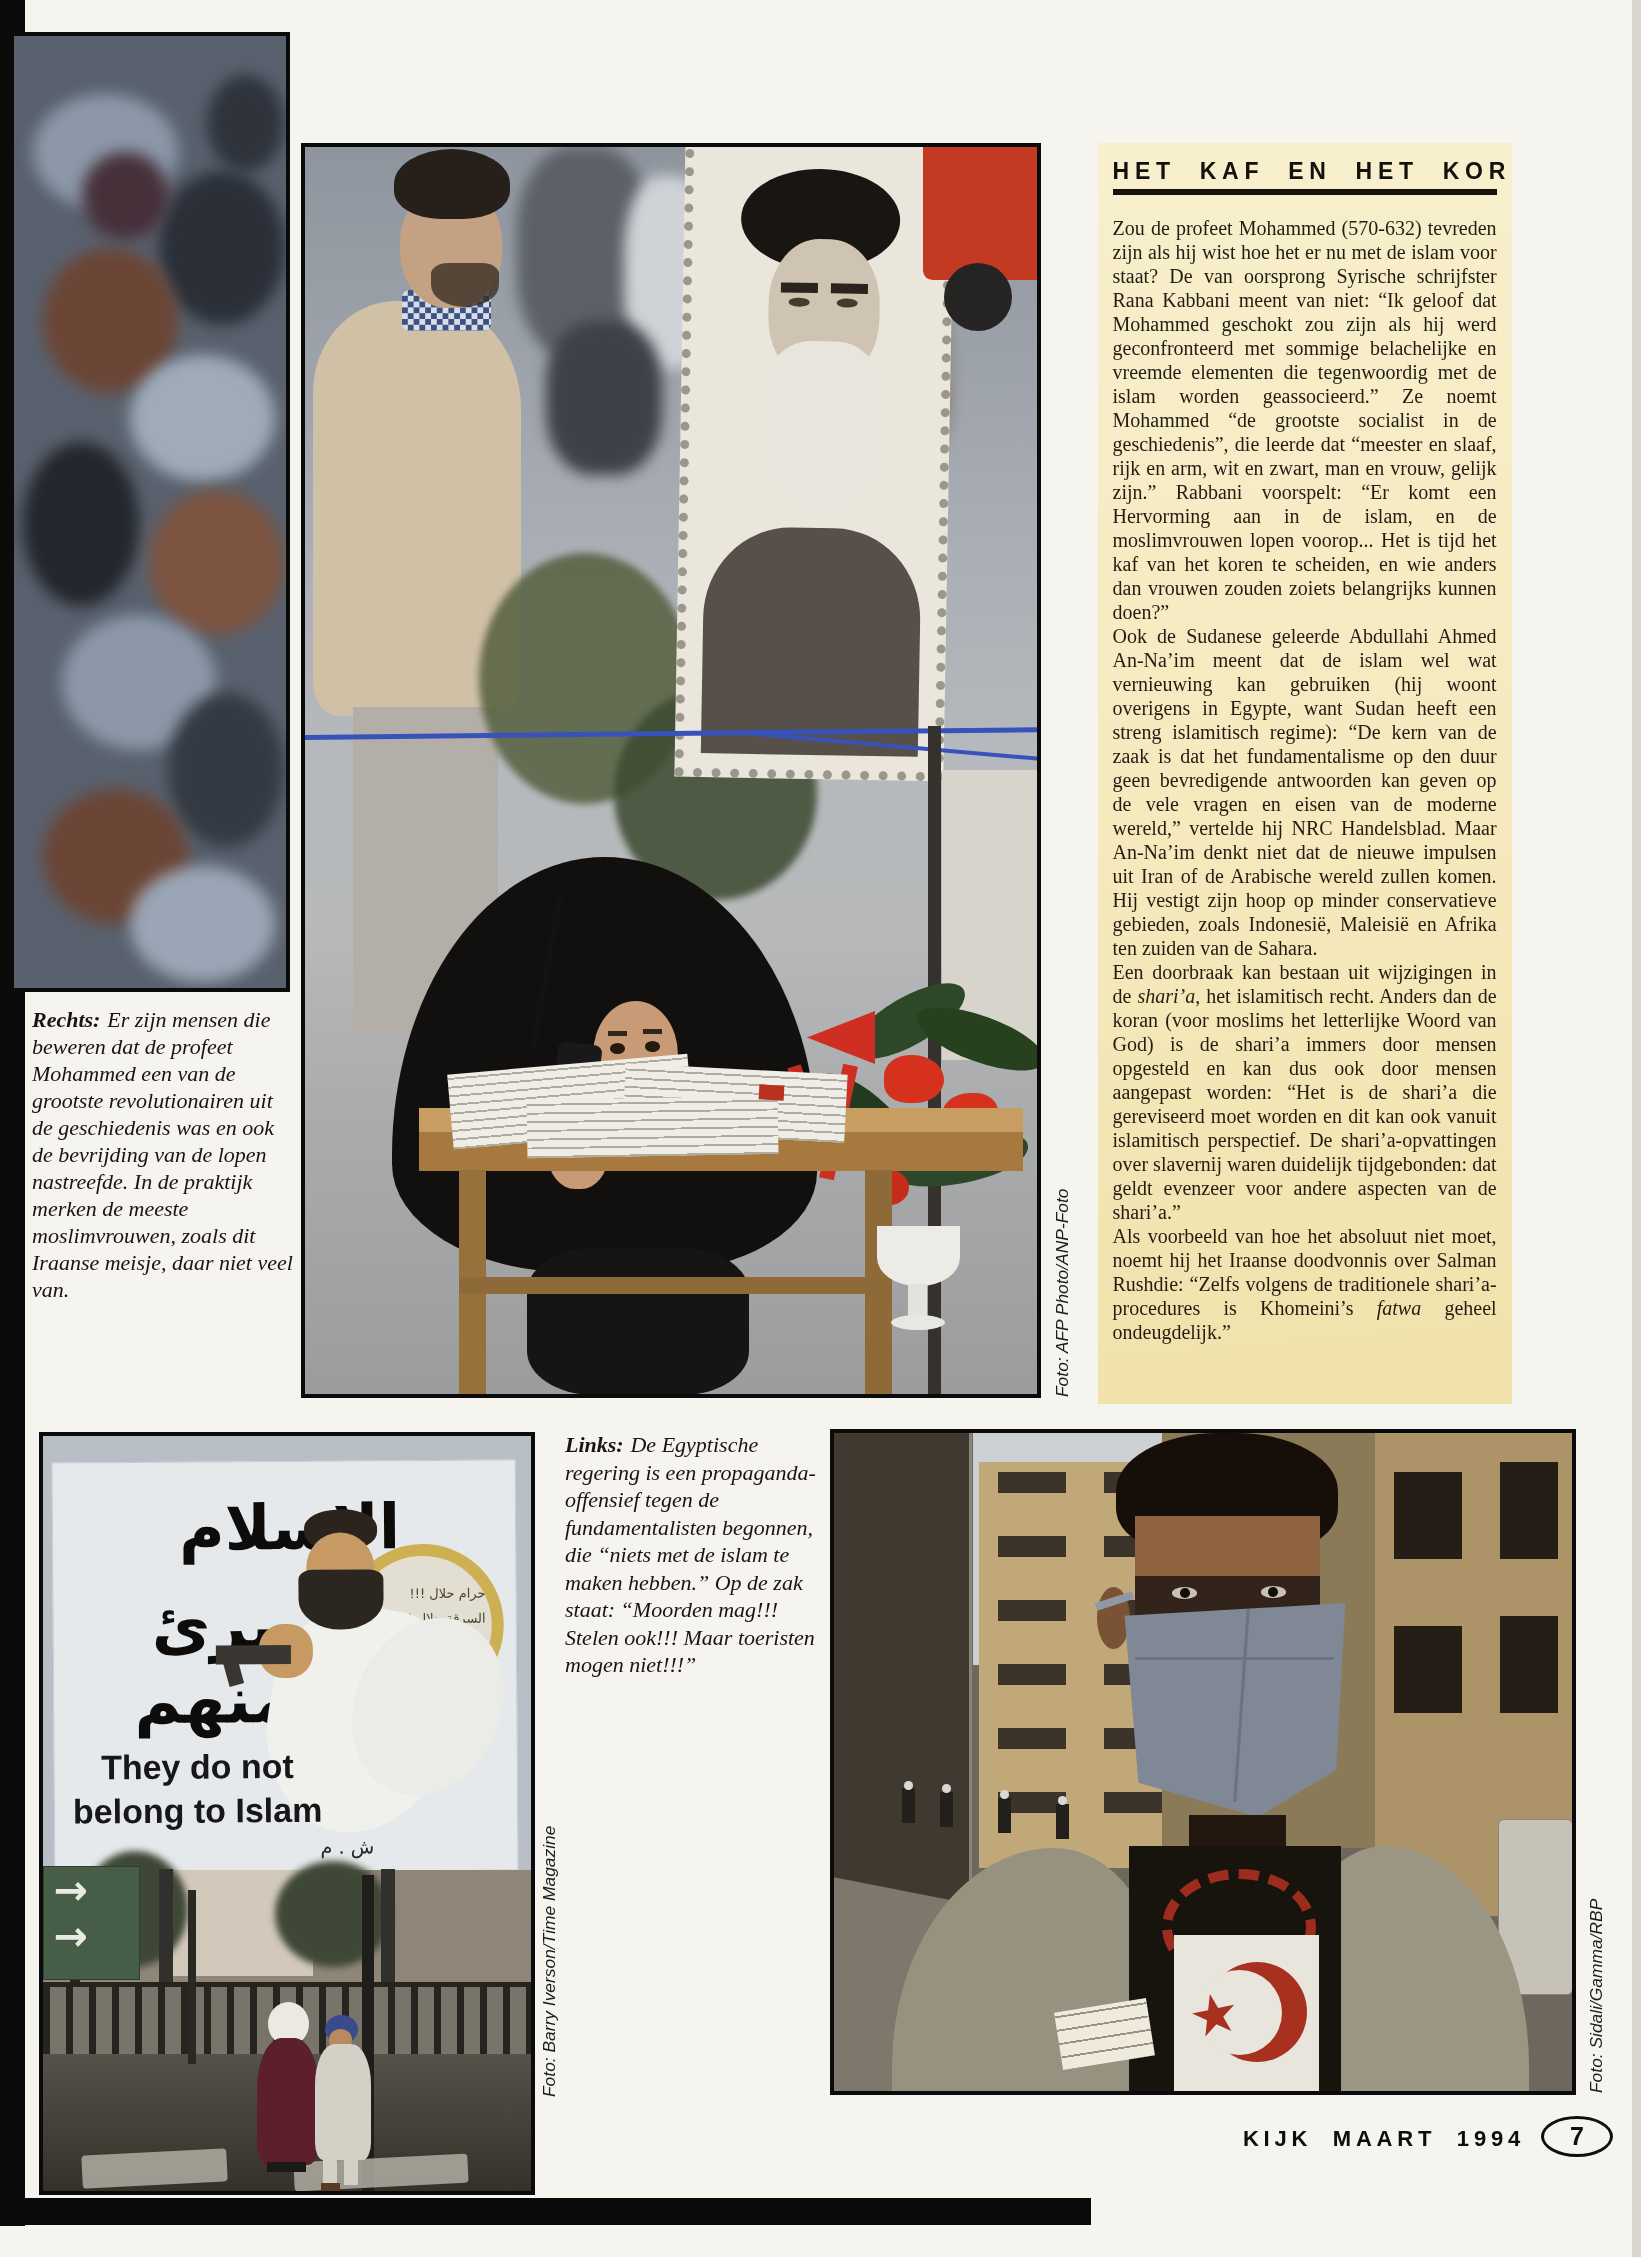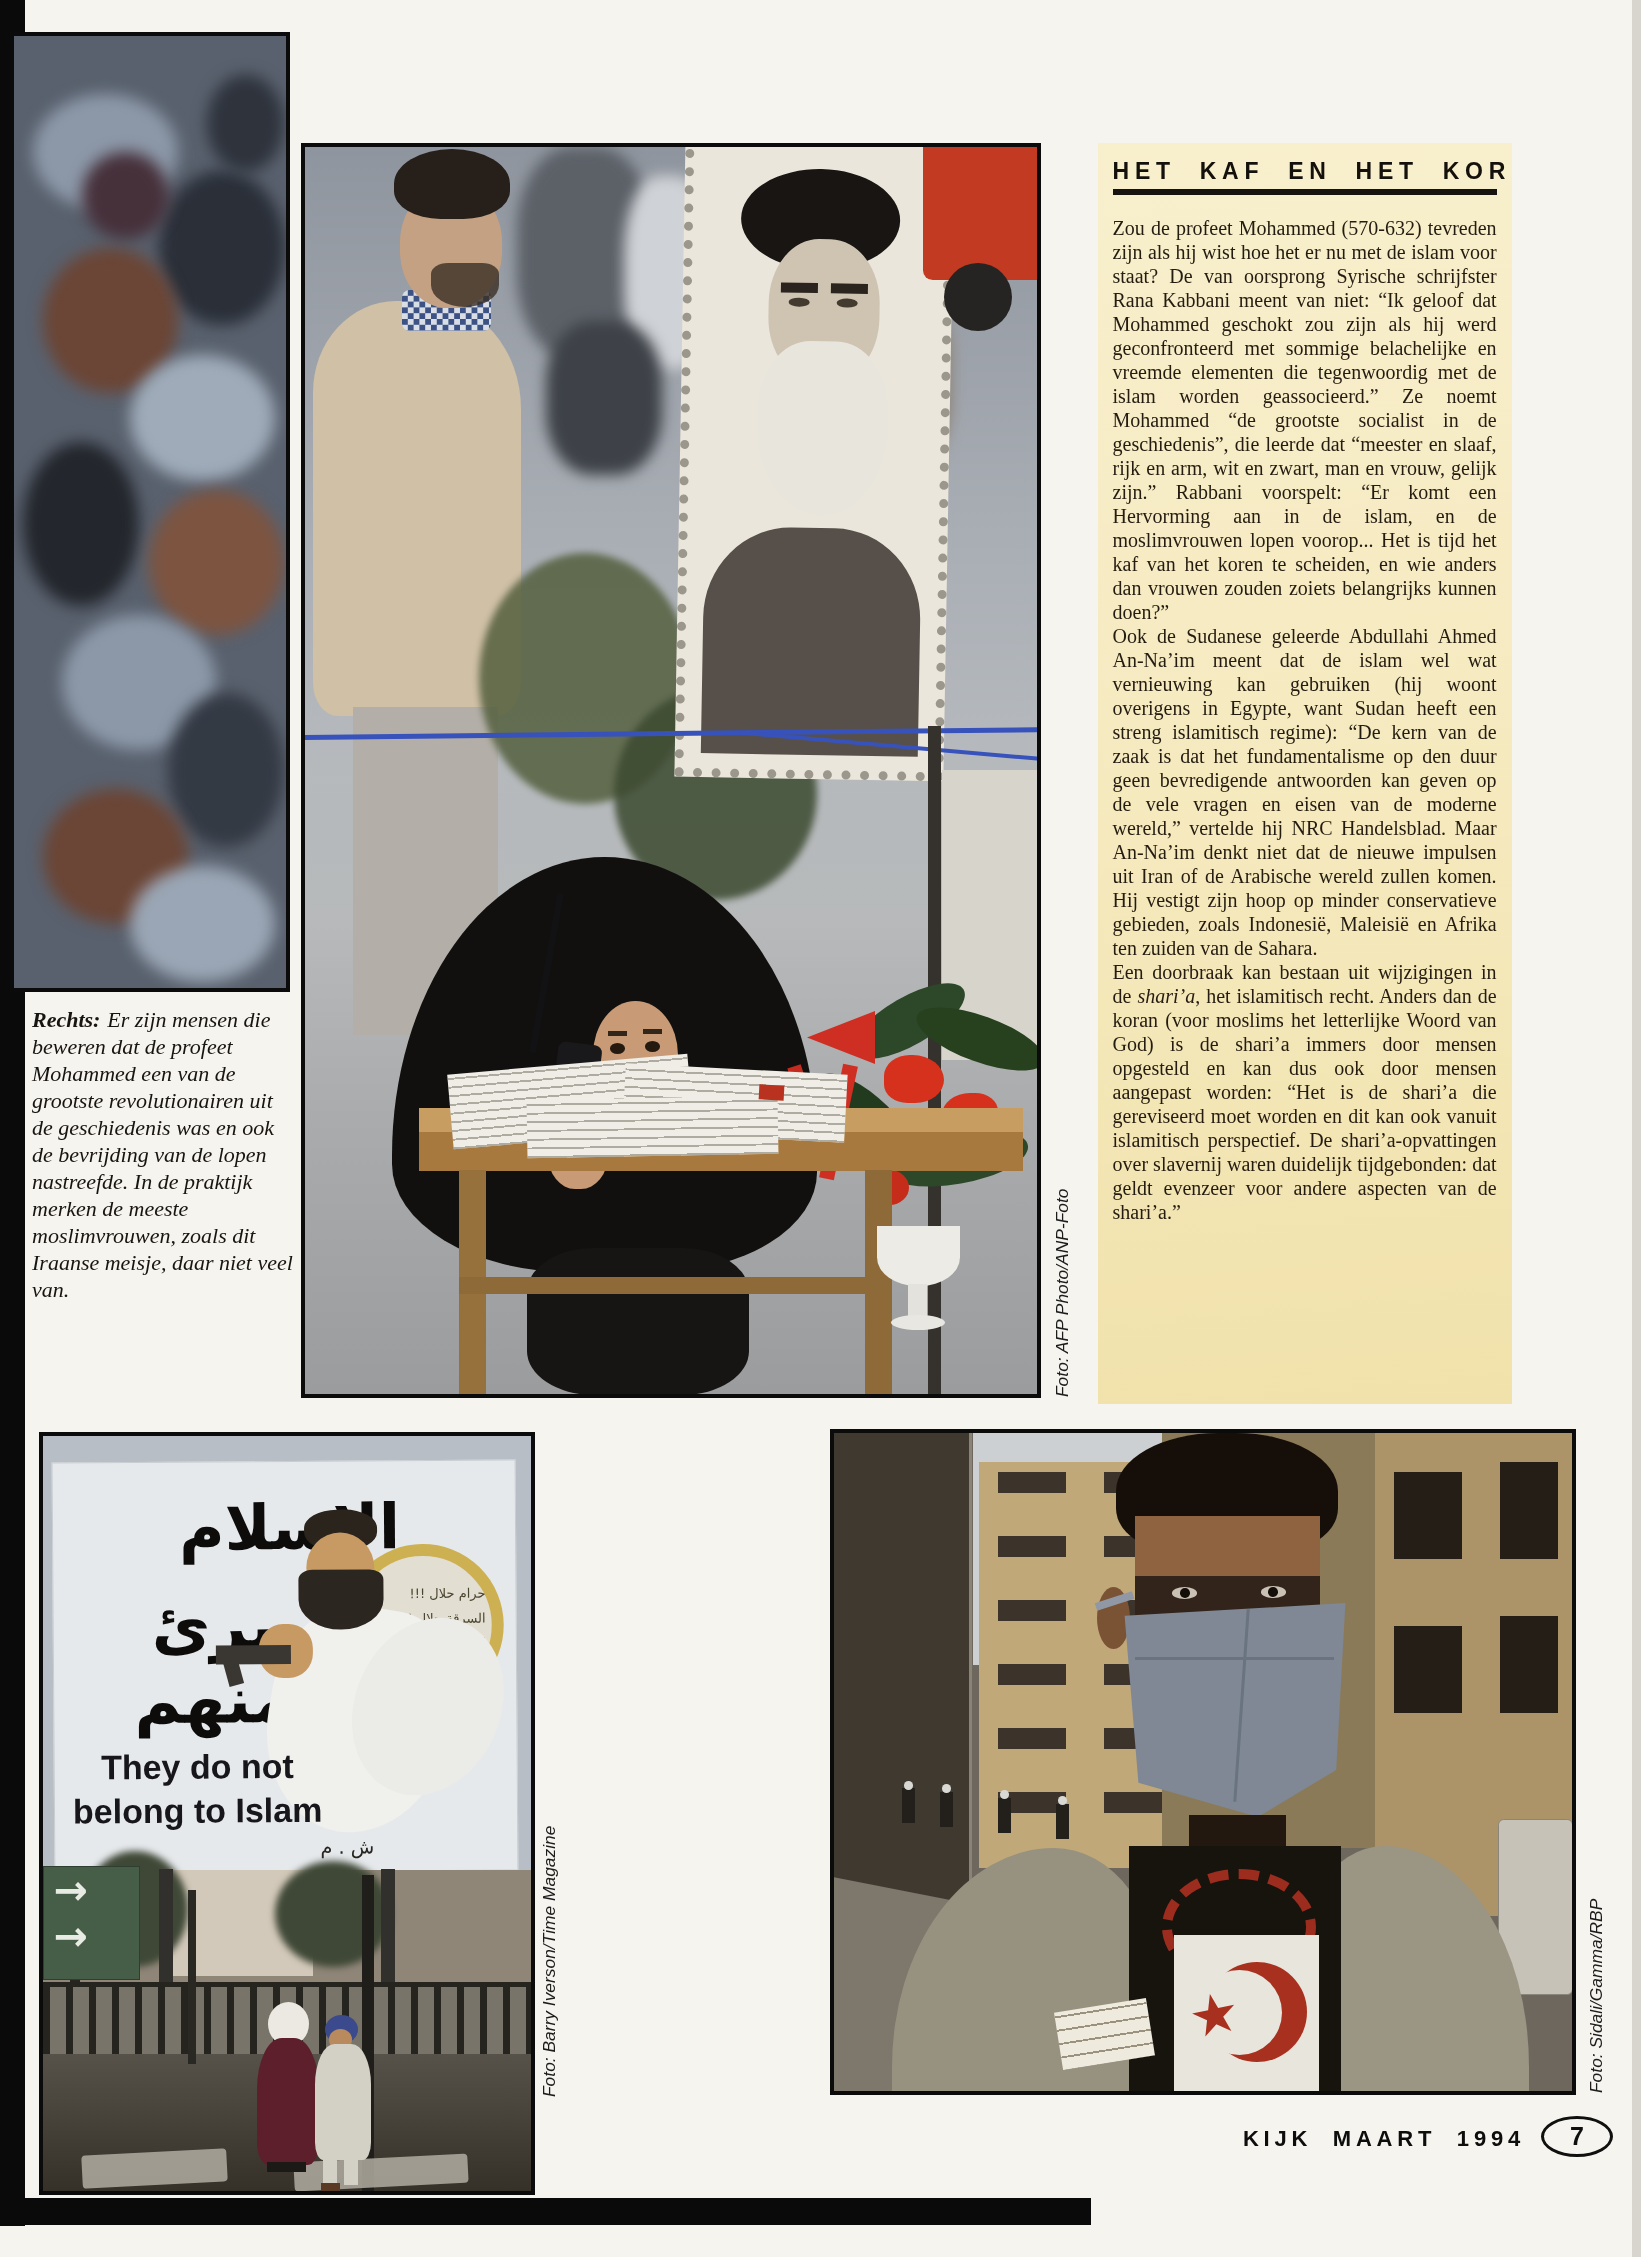--- a/index.html
+++ b/index.html
@@ -151,20 +151,21 @@
 
   <div class="credit" style="left:1052px;top:1397px;">Foto: AFP Photo/ANP-Foto</div>
 
   <div class="article-box">
     <h1 class="article-title">HET KAF EN HET KOREN</h1>
     <div class="title-rule"></div>
     <div class="article-body">
       <p><span>Zou de profeet Mohammed (570-632) tevreden zijn als hij wist hoe het er nu met de islam voor staat? De van oorsprong Syrische schrijfster Rana Kabbani meent van niet: “Ik geloof dat Mohammed geschokt zou zijn als hij werd geconfronteerd met sommige belachelijke en vreemde elementen die tegenwoordig met de islam worden geassocieerd.” Ze noemt Mohammed “de grootste socialist in de geschiedenis”, die leerde dat “meester en slaaf, rijk en arm, wit en zwart, man en vrouw, gelijk zijn.” Rabbani voorspelt: “Er komt een Hervorming aan in de islam, en de moslimvrouwen lopen voorop... Het is tijd het kaf van het koren te scheiden, en wie anders dan vrouwen zouden zoiets belangrijks kunnen doen?”</span></p>
       <p><span>Ook de Sudanese geleerde Abdullahi Ahmed An-Na’im meent dat de islam wel wat vernieuwing kan gebruiken (hij woont overigens in Egypte, want Sudan heeft een streng islamitisch regime): “De kern van de zaak is dat het fundamentalisme op den duur geen bevredigende antwoorden kan geven op de vele vragen en eisen van de moderne wereld,” vertelde hij NRC Handelsblad. Maar An-Na’im denkt niet dat de nieuwe impulsen uit Iran of de Arabische wereld zullen komen. Hij vestigt zijn hoop op minder conservatieve gebieden, zoals Indonesië, Maleisië en Afrika ten zuiden van de Sahara.</span></p>
       <p><span>Een doorbraak kan bestaan uit wijzigingen in de </span><i>shari’a</i><span>, het islamitisch recht. Anders dan de koran (voor moslims het letterlijke Woord van God) is de shari’a immers door mensen opgesteld en kan dus ook door mensen aangepast worden: “Het is de shari’a die gereviseerd moet worden en dit kan ook vanuit islamitisch perspectief. De shari’a-opvattingen over slavernij waren duidelijk tijdgebonden: dat geldt evenzeer voor andere aspecten van de shari’a.”</span></p>
+      <p><span>Als voorbeeld van hoe het absoluut niet moet, noemt hij het Iraanse doodvonnis over Salman Rushdie: “Zelfs volgens de traditionele shari’a-procedures is Khomeini’s </span><i>fatwa</i><span> geheel ondeugdelijk.”</span></p>
     </div>
   </div>
 
   <div class="caption" style="left:32px;top:1006px;width:263px;">
     <p><span class="lead">Rechts:</span><span>Er zijn mensen die beweren dat de profeet Mohammed een van de grootste revolutionairen uit de geschiedenis was en ook de bevrijding van de lopen nastreefde. In de praktijk merken de meeste moslimvrouwen, zoals dit Iraanse meisje, daar niet veel van.</span></p>
   </div>
 
   <div class="photo" style="left:39px;top:1432px;width:488px;height:755px;background:#b7bec5;">
     <div class="a" style="left:9.7px;top:25px;width:462px;height:409px;background:#e6e9ec;border:1.9px solid #c9cdd2;transform:rotate(-0.4deg);">
       <div class="a ar-big" style="left:106px;top:29px;width:261px;font-size:62px;">الاسلام</div>
@@ -215,20 +216,21 @@
     <div class="a" style="left:224px;top:726px;width:39px;height:9.7px;background:#1c1a16;"></div>
     <div class="a round" style="left:282px;top:579px;width:33px;height:29px;background:#3a4a8c;"></div>
     <div class="a round" style="left:286px;top:593px;width:23px;height:21px;background:#b98a5e;"></div>
     <div class="a" style="left:272px;top:608px;width:56px;height:116px;background:#d3d0c6;border-radius:35% 35% 15% 15%;"></div>
     <div class="a" style="left:280px;top:722px;width:13.5px;height:27px;background:#d3d0c6;"></div>
     <div class="a" style="left:301px;top:722px;width:13.5px;height:27px;background:#d3d0c6;"></div>
     <div class="a" style="left:278px;top:747px;width:19.3px;height:7.7px;background:#5a3a22;"></div>
   </div>
 
   <div class="caption" style="left:565px;top:1431px;width:263px;line-height:27.5px;">
+    <p><span class="lead">Links:</span><span>De Egyptische regering is een propaganda-offensief tegen de fundamentalisten begonnen, die “niets met de islam te maken hebben.” Op de zak staat: “Moorden mag!!! Stelen ook!!! Maar toeristen mogen niet!!!”</span></p>
   </div>
 
   <div class="credit" style="left:539px;top:2097px;">Foto: Barry Iverson/Time Magazine</div>
 
   <div class="photo" style="left:830px;top:1429px;width:738px;height:658px;background:#6e675d;">
     <div class="a" style="left:0;top:0;width:135px;height:658px;background:#3f3930;border-right:3.9px solid #8a8478;"></div>
     <div class="a" style="left:139px;top:0;width:193px;height:232px;background:#ccd0d3;"></div>
     <div class="a" style="left:145px;top:29px;width:232px;height:406px;background:#c0a878;"></div>
     <div class="a" style="left:164px;top:39px;width:68px;height:367px;background:repeating-linear-gradient(180deg,#3c342a 0 21px,rgba(0,0,0,0) 21px 64px);"></div>
     <div class="a" style="left:270px;top:39px;width:68px;height:367px;background:repeating-linear-gradient(180deg,#3c342a 0 21px,rgba(0,0,0,0) 21px 64px);"></div>

